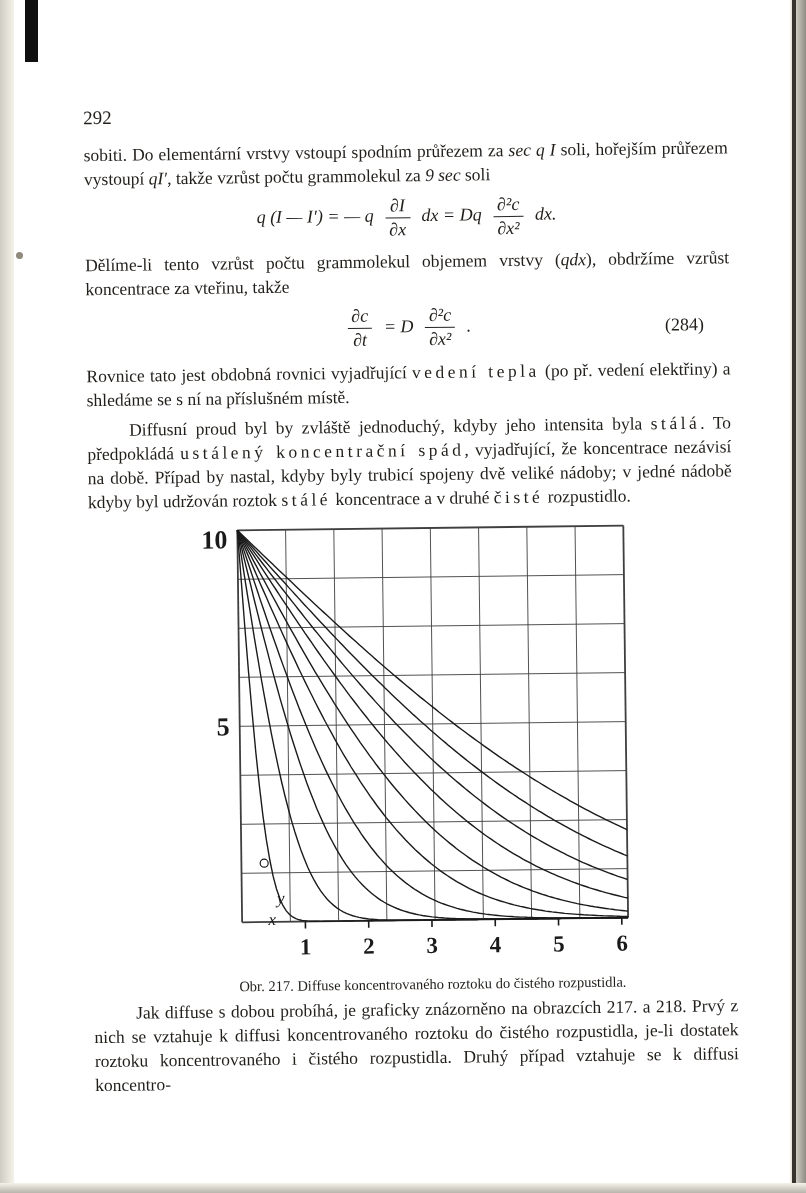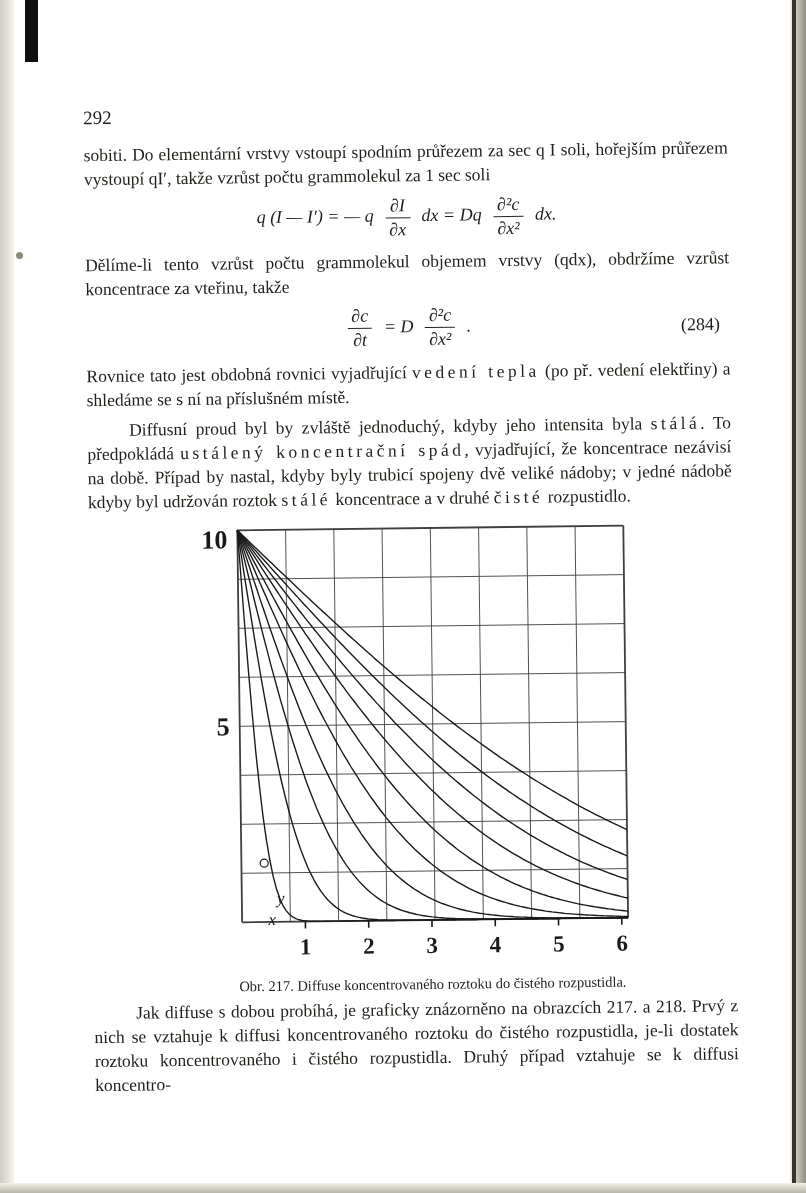--- a/index.html
+++ b/index.html
@@ -20,29 +20,29 @@
   .mark-topleft{position:absolute;left:25px;top:0;width:13px;height:62px;background:#101010;}
   .speck{position:absolute;left:16px;top:252px;width:7px;height:7px;border-radius:50%;background:#8f8a7d;}
 
   .content{position:absolute;left:88px;top:104px;width:644px;
     transform:rotate(-0.7deg);transform-origin:40% 40%;}
 
   .page-number{font-size:19px;margin:0 0 14px 0;}
 
   p.para{margin:0 0 6px 0;font-size:17.5px;line-height:24px;text-align:justify;}
   .indent{text-indent:42px;}
-  .seg-italic{}
+  .seg-italic{font-style:italic;}
   .seg-spaced{letter-spacing:3.5px;}
 
   .eq-row{position:relative;text-align:center;font-size:18px;margin:8px 0 10px 0;font-style:italic;}
   .eq-text{margin:0 2px;}
   .frac{display:inline-block;text-align:center;vertical-align:middle;margin:0 5px;line-height:1.15;}
   .frac .num{display:block;border-bottom:1.4px solid #222;padding:0 4px 1px 4px;}
   .frac .den{display:block;padding:1px 4px 0 4px;}
-  .eq-tag{position:absolute;right:10px;top:50%;transform:translateY(-50%);font-style:normal;}
+  .eq-tag{position:absolute;right:26px;top:50%;transform:translateY(-50%);font-style:normal;}
 
   .figure-wrap{margin:12px 0 4px 89px;}
   .fig-caption{width:500px;text-align:center;font-size:14.5px;margin-top:2px;}
 
   svg text{font-family:"Liberation Serif","DejaVu Serif",serif;}
   .tick-label{font-size:23px;font-weight:bold;fill:#1a1a1a;}
   .ytick-label{font-size:26px;font-weight:bold;fill:#1a1a1a;}
   .axis-letter{font-size:17px;font-style:italic;fill:#1a1a1a;}
 </style>
 </head>
@@ -53,21 +53,21 @@
   <div class="edge-right"></div>
   <div class="edge-right-line"></div>
   <div class="edge-bottom"></div>
   <div class="mark-topleft"></div>
   <div class="speck"></div>
 
   <div class="content">
 
     <div class="page-number">292</div>
 
-    <p class="para"><span class="seg-normal">sobiti. Do elementární vrstvy vstoupí spodním průřezem za </span><span class="seg-italic">sec q I</span><span class="seg-normal"> soli, hořejším průřezem vystoupí </span><span class="seg-italic">qI′</span><span class="seg-normal">, takže vzrůst počtu grammolekul za </span><span class="seg-italic">1 sec</span><span class="seg-normal"> soli</span></p>
+    <p class="para"><span class="seg-normal">sobiti. Do elementární vrstvy vstoupí spodním průřezem za </span><span class="seg-italic">sec q I</span><span class="seg-normal"> soli, hořejším průřezem vystoupí </span><span class="seg-italic">qI′</span><span class="seg-normal">, takže vzrůst počtu grammolekul za </span><span class="seg-italic">9 sec</span><span class="seg-normal"> soli</span></p>
 
     <div class="eq-row">
       <span class="eq-text">q (I — I′) = — q</span>
       <span class="frac">
         <span class="num">∂I</span>
         <span class="den">∂x</span>
       </span>
       <span class="eq-text">dx = Dq</span>
       <span class="frac">
         <span class="num">∂²c</span>

